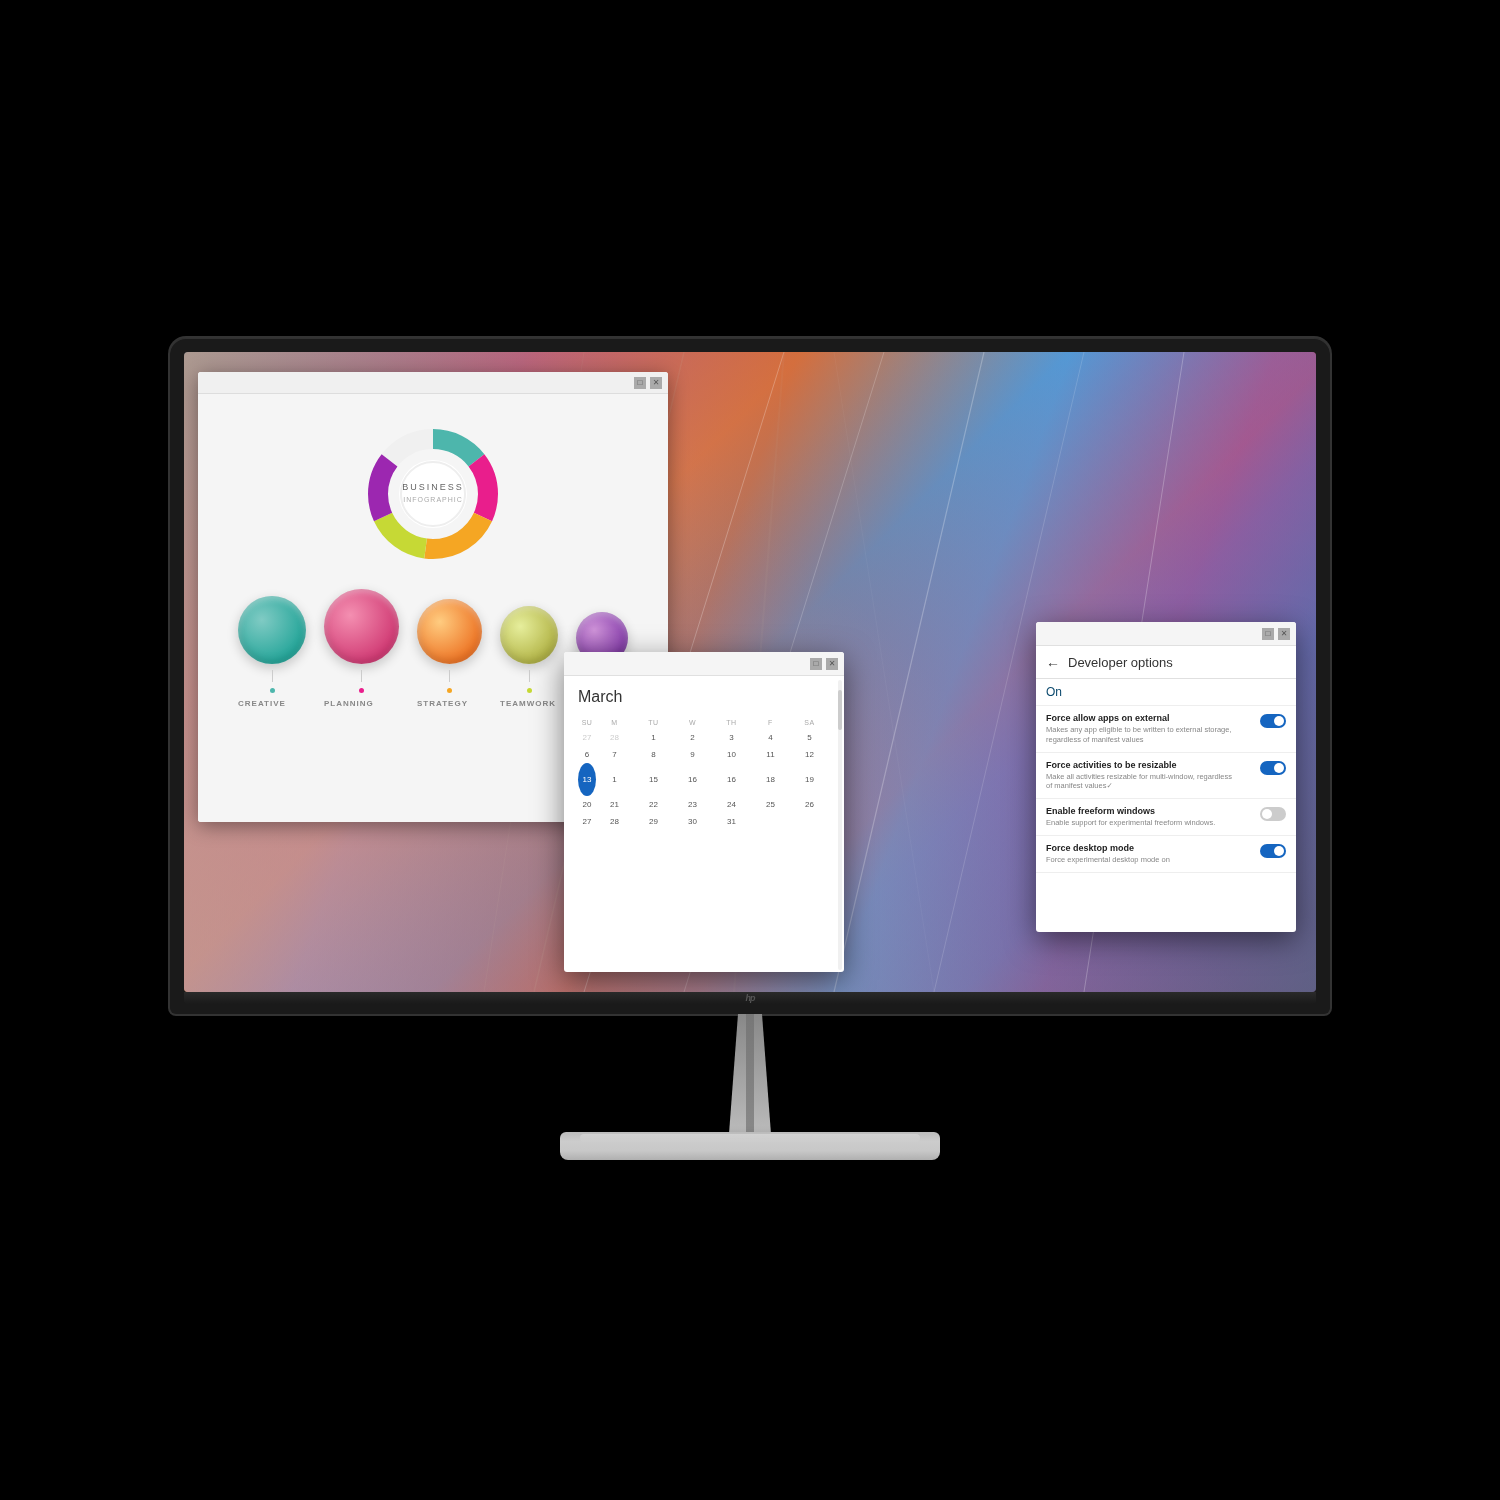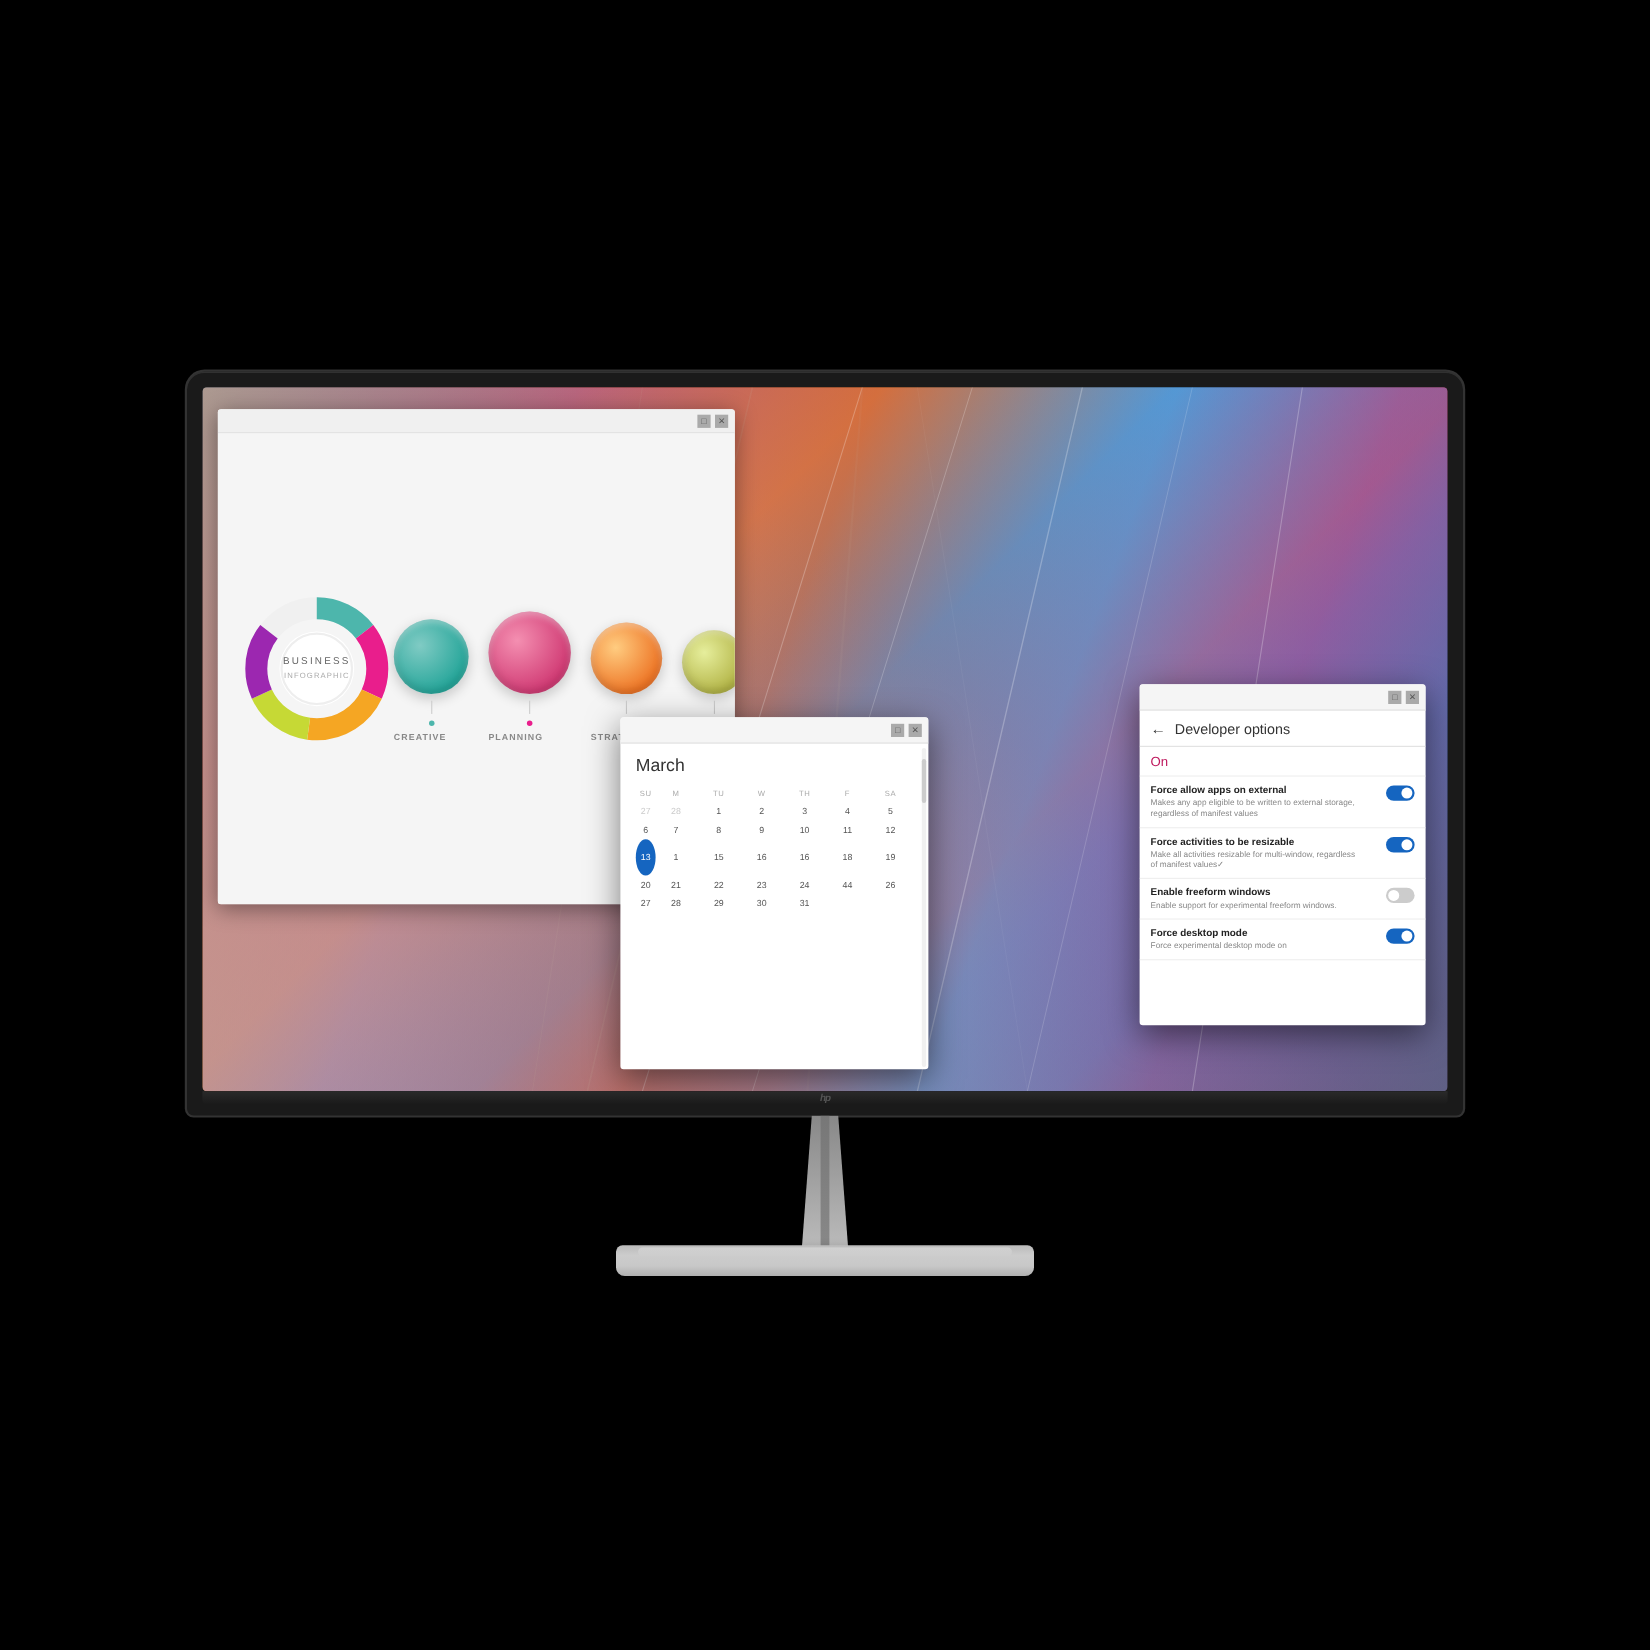--- a/index.html
+++ b/index.html
@@ -114,21 +114,21 @@
       color: #555;
       display: flex;
       align-items: center;
       justify-content: center;
     }
 
     .presentation-content {
       background: #f5f5f5;
       height: calc(100% - 22px);
       display: flex;
-      flex-direction: row;
+      flex-direction: column;
       align-items: center;
       padding: 20px;
     }
 
     .donut-container {
       position: relative;
       margin: 10px auto;
     }
 
     .donut-svg {
@@ -301,21 +301,21 @@
     .devopt-title {
       font-size: 13px;
       font-weight: 500;
       color: #333;
       flex: 1;
     }
 
     .devopt-on-row {
       padding: 6px 10px;
       font-size: 12px;
-      color: #be185d;
+      color: #0c4a6e;
       font-weight: 500;
       border-bottom: 1px solid #eee;
     }
 
     .devopt-item {
       padding: 7px 10px;
       border-bottom: 1px solid #eee;
       display: flex;
       align-items: flex-start;
       justify-content: space-between;
@@ -568,21 +568,21 @@
                 <td>16</td>
                 <td>18</td>
                 <td>19</td>
               </tr>
               <tr>
                 <td>20</td>
                 <td>21</td>
                 <td>22</td>
                 <td>23</td>
                 <td>24</td>
-                <td>44</td>
+                <td>25</td>
                 <td>26</td>
               </tr>
               <tr>
                 <td>27</td>
                 <td>28</td>
                 <td>29</td>
                 <td>30</td>
                 <td>31</td>
                 <td></td>
                 <td></td>

